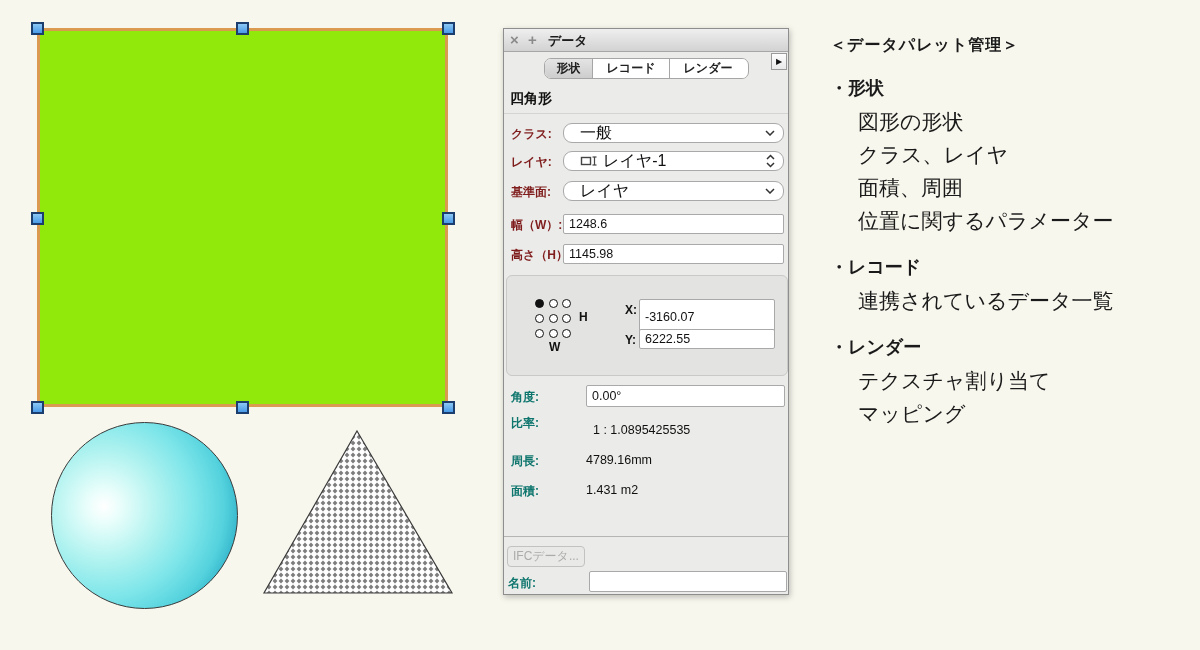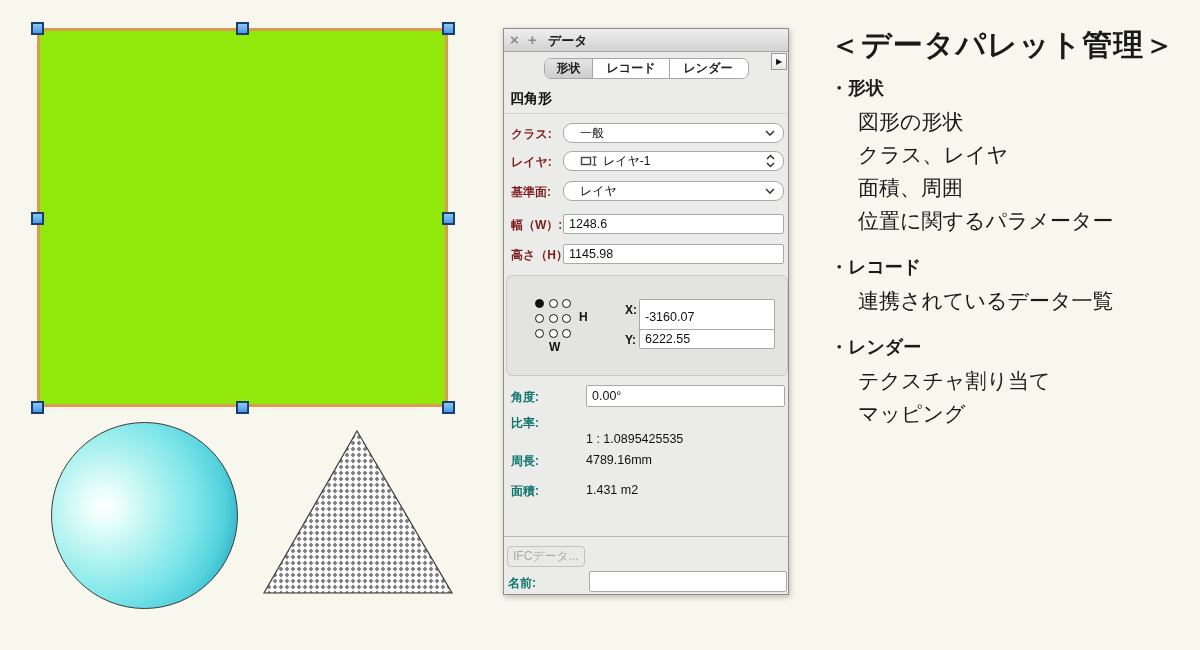--- a/index.html
+++ b/index.html
@@ -57,21 +57,21 @@
     position:absolute;left:267px;top:24px;width:16px;height:17px;box-sizing:border-box;
     border:1px solid #9A9A9A;background:linear-gradient(#FDFDFD,#E9E9E9);
     display:flex;align-items:center;justify-content:center;font-size:8px;color:#111;
   }
   .obj-heading{position:absolute;left:6px;top:61px;font-size:14px;font-weight:bold;color:#111;}
   .sep{position:absolute;left:0;right:0;top:84px;height:1px;background:#D4D4D2;}
   .frow-label{position:absolute;left:7px;font-size:12px;font-weight:bold;color:#7f1d1d;}
   .combo{
     position:absolute;left:59px;width:221px;height:20px;box-sizing:border-box;
     background:#fff;border:1px solid #A9A9A9;border-radius:9px;
-    display:flex;align-items:center;font-size:12px;color:#111;padding:0 8px 0 16px;
+    display:flex;align-items:center;font-size:16px;color:#111;padding:0 8px 0 16px;
   }
   .combo .val{flex:1;}
   .combo svg{flex:none;}
   .layer-glyph{margin-right:6px;display:flex;align-items:center;}
   input.field{
     position:absolute;box-sizing:border-box;background:#fff;border:1px solid #A9A9A9;
     border-radius:2px;font-family:"Liberation Sans","DejaVu Sans",sans-serif;
     font-size:12.5px;color:#111;padding:0 5px;outline:none;
   }
   .groupbox{
@@ -91,21 +91,21 @@
   .stat-label{position:absolute;left:7px;font-size:12px;font-weight:bold;color:#0f766e;}
   .stat-value{position:absolute;left:82px;font-size:12.5px;color:#111;}
   .bottom-sep{position:absolute;left:0;right:0;top:507px;height:1px;background:#B5B5B3;}
   .ifc-btn{
     position:absolute;left:3px;top:517px;width:78px;height:21px;box-sizing:border-box;
     border:1px solid #C2C2C0;border-radius:4px;background:#E9E9E7;color:#ABABAB;
     font-size:12px;display:flex;align-items:center;padding-left:5px;
   }
   
   .notes{position:absolute;left:830px;top:30px;width:365px;color:#1a1a1a;}
-  .notes-heading{font-size:30px;font-weight:bold;line-height:30px;margin-bottom:12px;letter-spacing:1px;}
+  .notes-heading{font-size:16px;font-weight:bold;line-height:30px;margin-bottom:12px;letter-spacing:1px;}
   .note-section{margin-bottom:14px;}
   .note-title{font-size:18px;font-weight:bold;line-height:33px;}
   .note-line{font-size:21px;line-height:33px;padding-left:28px;}
 </style>
 </head>
 <body>
 
 <div class="stage">
 
   <div class="sel-square"></div>
@@ -216,21 +216,21 @@
     <input class="field" style="left: 132px; top: 23px; width: 136px; height: 36px;" readonly="" value="-3160.07">
 
     <div class="gb-label" style="left:118px;top:57px;">Y:</div>
     <input class="field" style="left: 132px; top: 53px; width: 136px; height: 20px;" readonly="" value="6222.55">
   </div>
 
   <div class="stat-label" style="top:360px;">角度:</div>
   <input class="field" style="left: 82px; top: 356px; width: 199px; height: 22px;" readonly="" value="0.00°">
 
   <div class="stat-label" style="top:386px;">比率:</div>
-  <div class="stat-value" style="top:403px;">1 : 1.0895425535</div>
+  <div class="stat-value" style="top:394px;margin-left:7px;">1 : 1.0895425535</div>
 
   <div class="stat-label" style="top:424px;">周長:</div>
   <div class="stat-value" style="top:424px;">4789.16mm</div>
 
   <div class="stat-label" style="top:454px;">面積:</div>
   <div class="stat-value" style="top:454px;">1.431 m2</div>
 
   <div class="bottom-sep"></div>
 
   <div class="ifc-btn">IFCデータ...</div>

